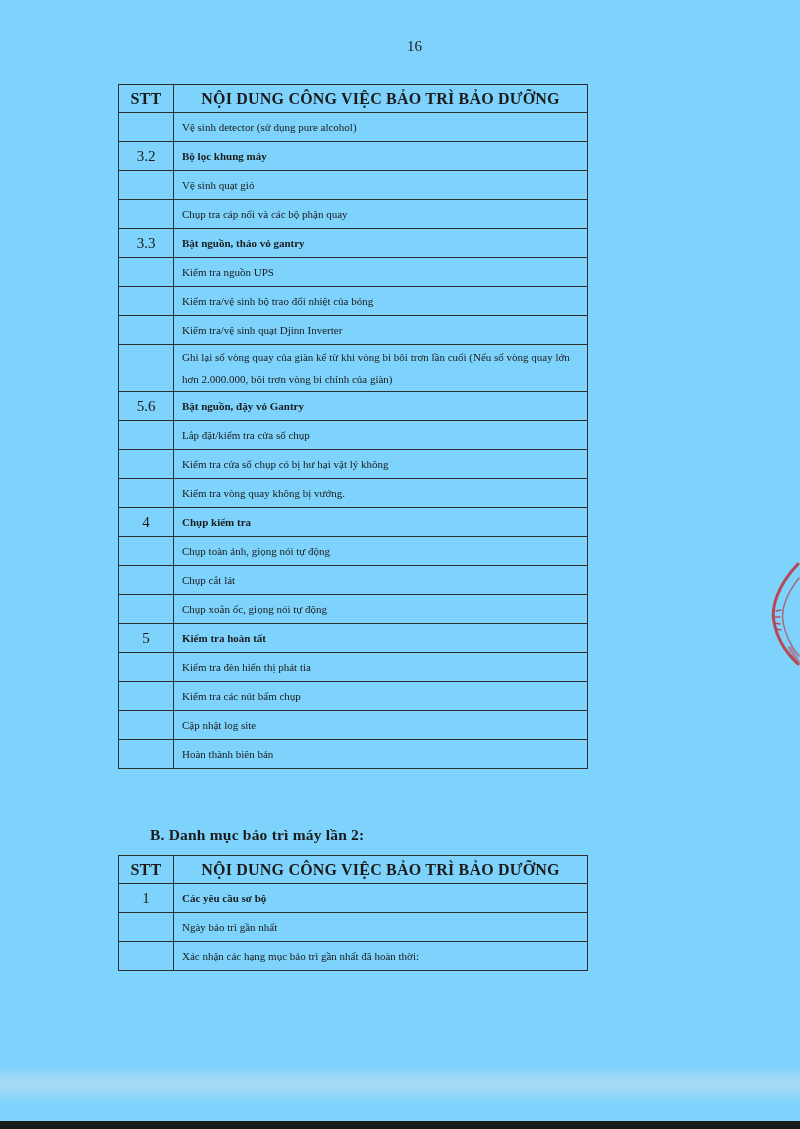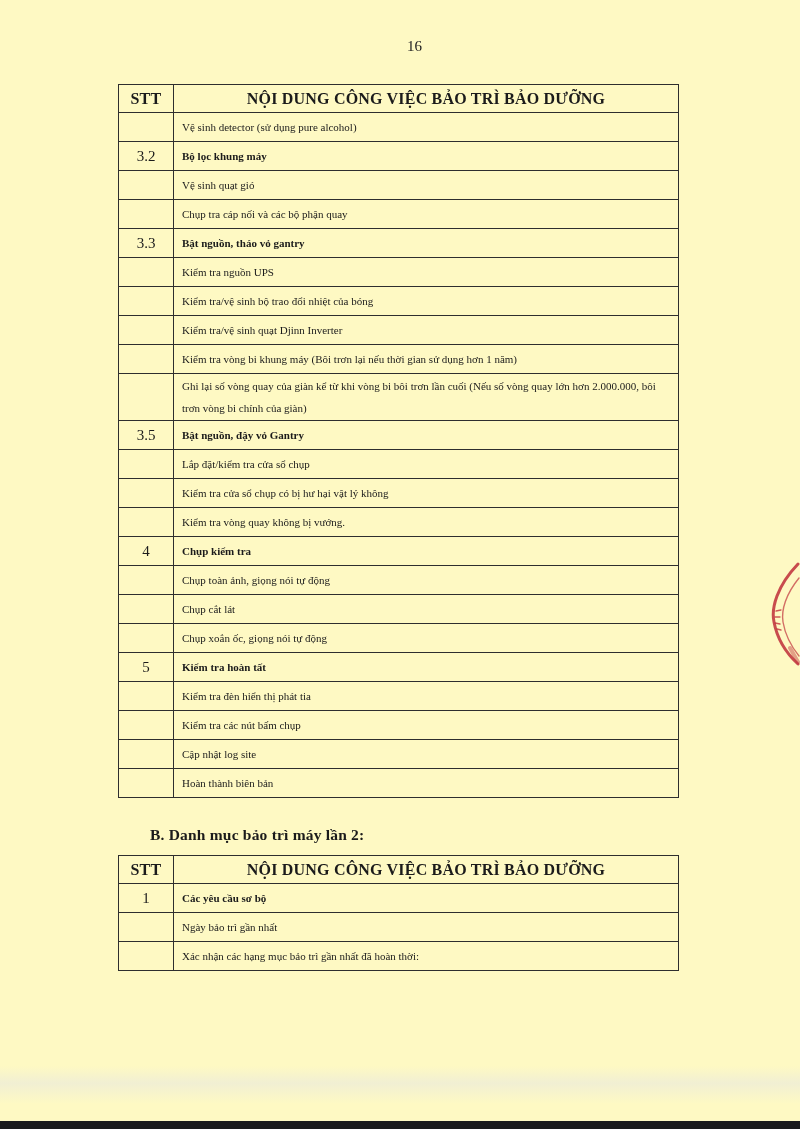--- a/index.html
+++ b/index.html
@@ -1,30 +1,30 @@
 <!DOCTYPE html>
 <html><head>
 <meta charset="utf-8">
 <style>
   html,body { margin:0; padding:0; }
   body { background:#ffffff; }
   .page {
     position:relative;
     width:800px; height:1129px;
-    background:#fef9c3;
+    background:#7dd3fc;
     overflow:hidden;
     font-family:"Liberation Serif", serif;
     color:#1b1b1b;
   }
   .page-number {
     position:absolute; left:118px; top:38px; width:593px;
     text-align:center; font-size:15px; color:#222;
   }
   table.pm {
-    position:absolute; left:118px; width:561px;
+    position:absolute; left:118px; width:470px;
     border-collapse:collapse; table-layout:fixed;
     background:transparent;
   }
   #table1 { top:84px; }
   #table2 { top:855px; }
   table.pm th, table.pm td {
     border:1.6px solid #2e2e2e;
     vertical-align:middle;
     overflow:hidden;
   }
@@ -109,32 +109,28 @@
           <td class="stt-cell"></td>
           <td class="content-cell">Kiểm tra/vệ sinh bộ trao đổi nhiệt của bóng</td>
         </tr>
 
         <tr>
           <td class="stt-cell"></td>
           <td class="content-cell">Kiểm tra/vệ sinh quạt Djinn Inverter</td>
         </tr>
 
 
-        <tr>
-          <td class="stt-cell"></td>
-          <td class="content-cell">Kiểm tra vòng bi khung máy (Bôi trơn lại nếu thời gian sử dụng hơn 1 năm)</td>
-        </tr>
 
         <tr class="tall-row">
           <td class="stt-cell"></td>
           <td class="content-cell">Ghi lại số vòng quay của giàn kể từ khi vòng bi bôi trơn lần cuối (Nếu số vòng quay lớn hơn 2.000.000, bôi trơn vòng bi chính của giàn)</td>
         </tr>
 
         <tr class="bold-row">
-          <td class="stt-cell">3.5</td>
+          <td class="stt-cell">5.6</td>
           <td class="content-cell">Bật nguồn, đậy vỏ Gantry</td>
         </tr>
 
         <tr>
           <td class="stt-cell"></td>
           <td class="content-cell">Lắp đặt/kiểm tra cửa sổ chụp</td>
         </tr>
 
         <tr>
           <td class="stt-cell"></td>

